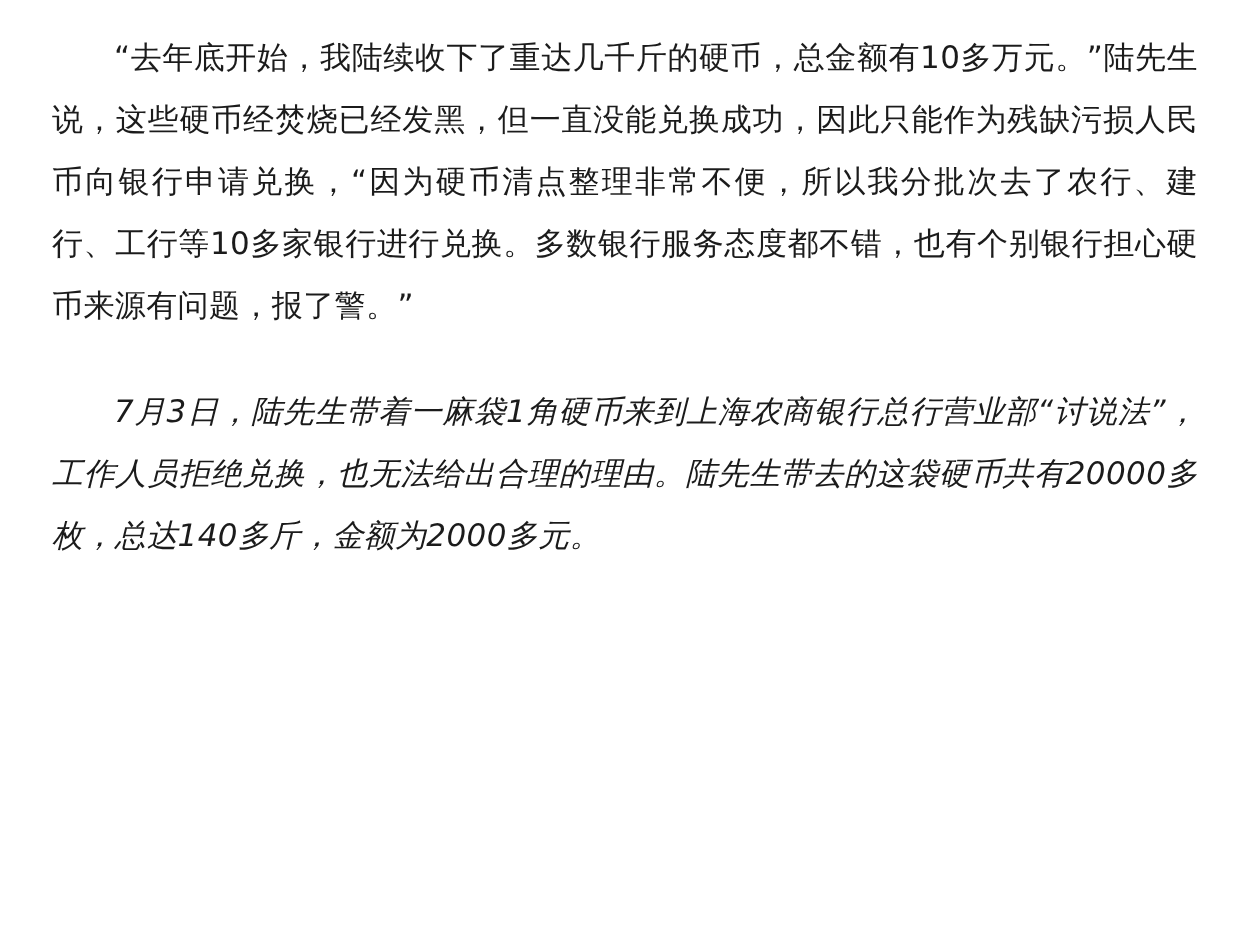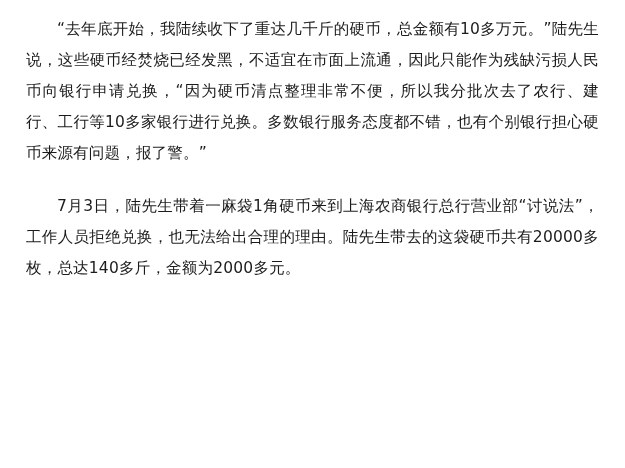--- a/index.html
+++ b/index.html
@@ -26,21 +26,22 @@
     line-height: 31px;
     color: #1b1b1b;
     text-align: justify;
     text-justify: inter-ideograph;
     text-indent: 2em;
     letter-spacing: 0.2px;
     word-break: break-all;
   }
   .para:last-child {
     margin-bottom: 0;
+    font-style: italic;
   }
 </style>
 </head>
 <body>
 
 <div id="article">
-  <p class="para">“去年底开始，我陆续收下了重达几千斤的硬币，总金额有10多万元。”陆先生说，这些硬币经焚烧已经发黑，不适宜在市面上流通，因此只能作为残缺污损人民币向银行申请兑换，“因为硬币清点整理非常不便，所以我分批次去了农行、建行、工行等10多家银行进行兑换。多数银行服务态度都不错，也有个别银行担心硬币来源有问题，报了警。”</p>
+  <p class="para">“去年底开始，我陆续收下了重达几千斤的硬币，总金额有10多万元。”陆先生说，这些硬币经焚烧已经发黑，但一直没能兑换成功，因此只能作为残缺污损人民币向银行申请兑换，“因为硬币清点整理非常不便，所以我分批次去了农行、建行、工行等10多家银行进行兑换。多数银行服务态度都不错，也有个别银行担心硬币来源有问题，报了警。”</p>
   <p class="para">7月3日，陆先生带着一麻袋1角硬币来到上海农商银行总行营业部“讨说法”，工作人员拒绝兑换，也无法给出合理的理由。陆先生带去的这袋硬币共有20000多枚，总达140多斤，金额为2000多元。</p>
 </div>
 
 </body></html>

